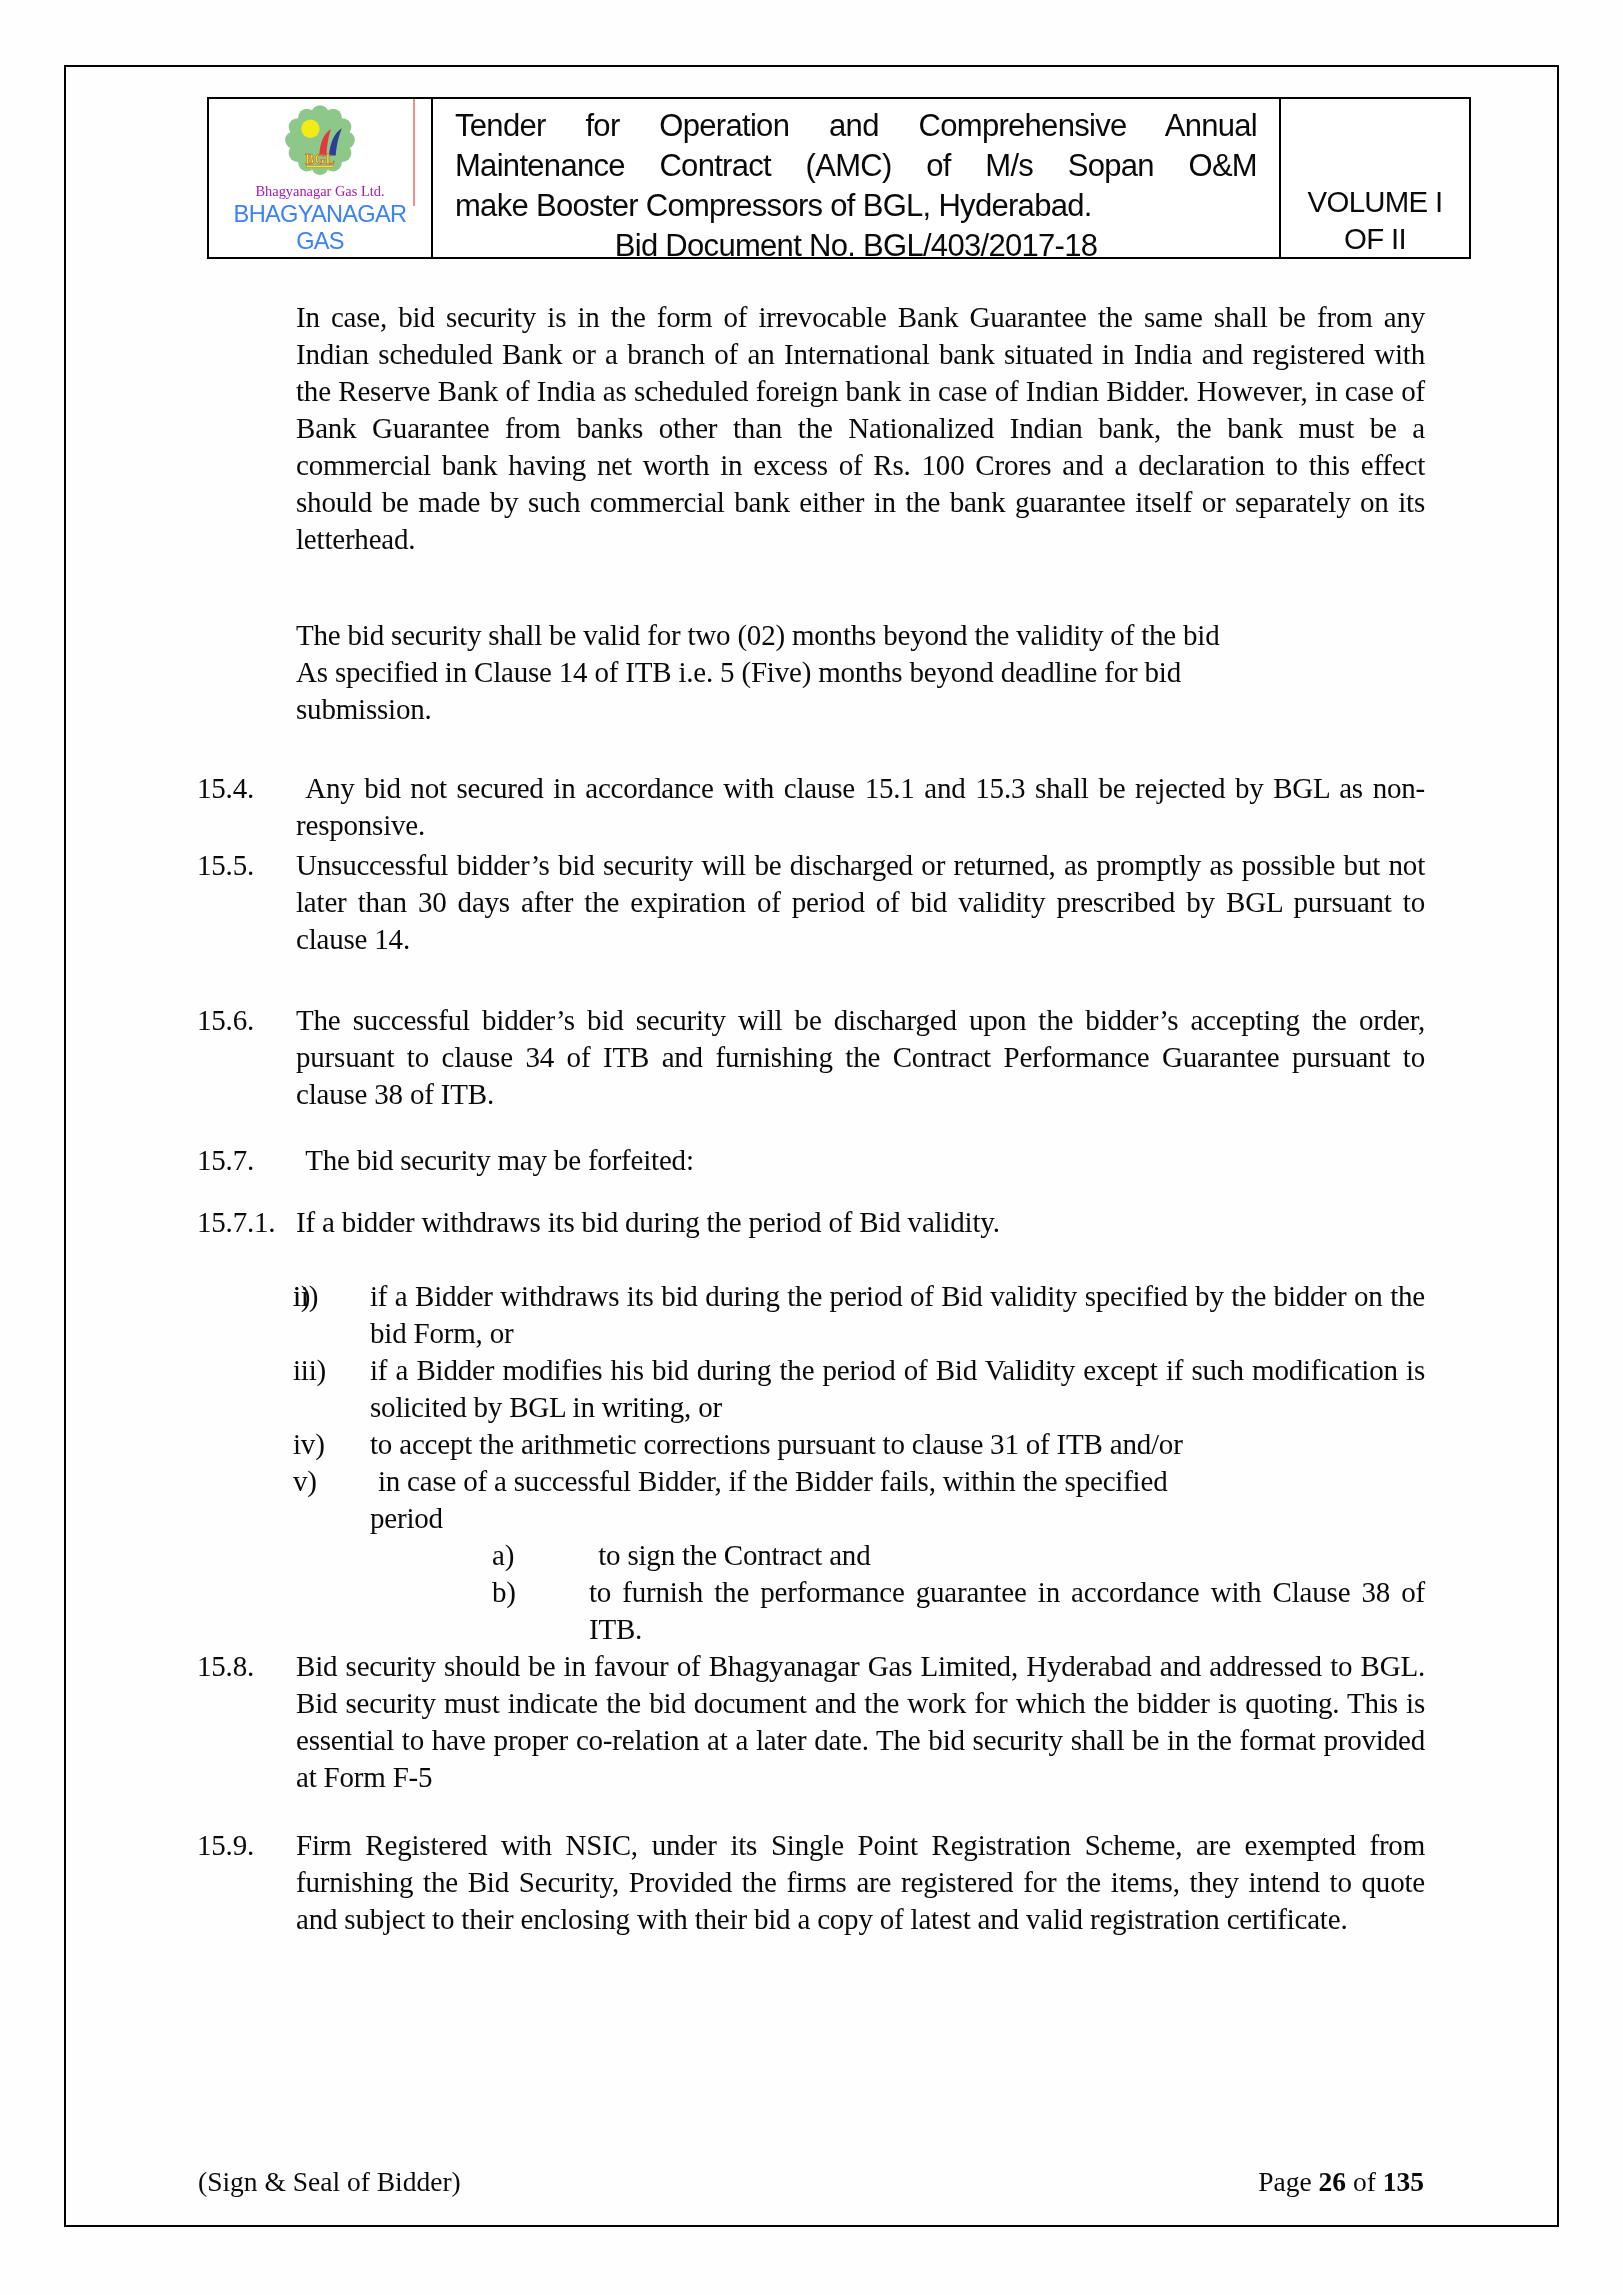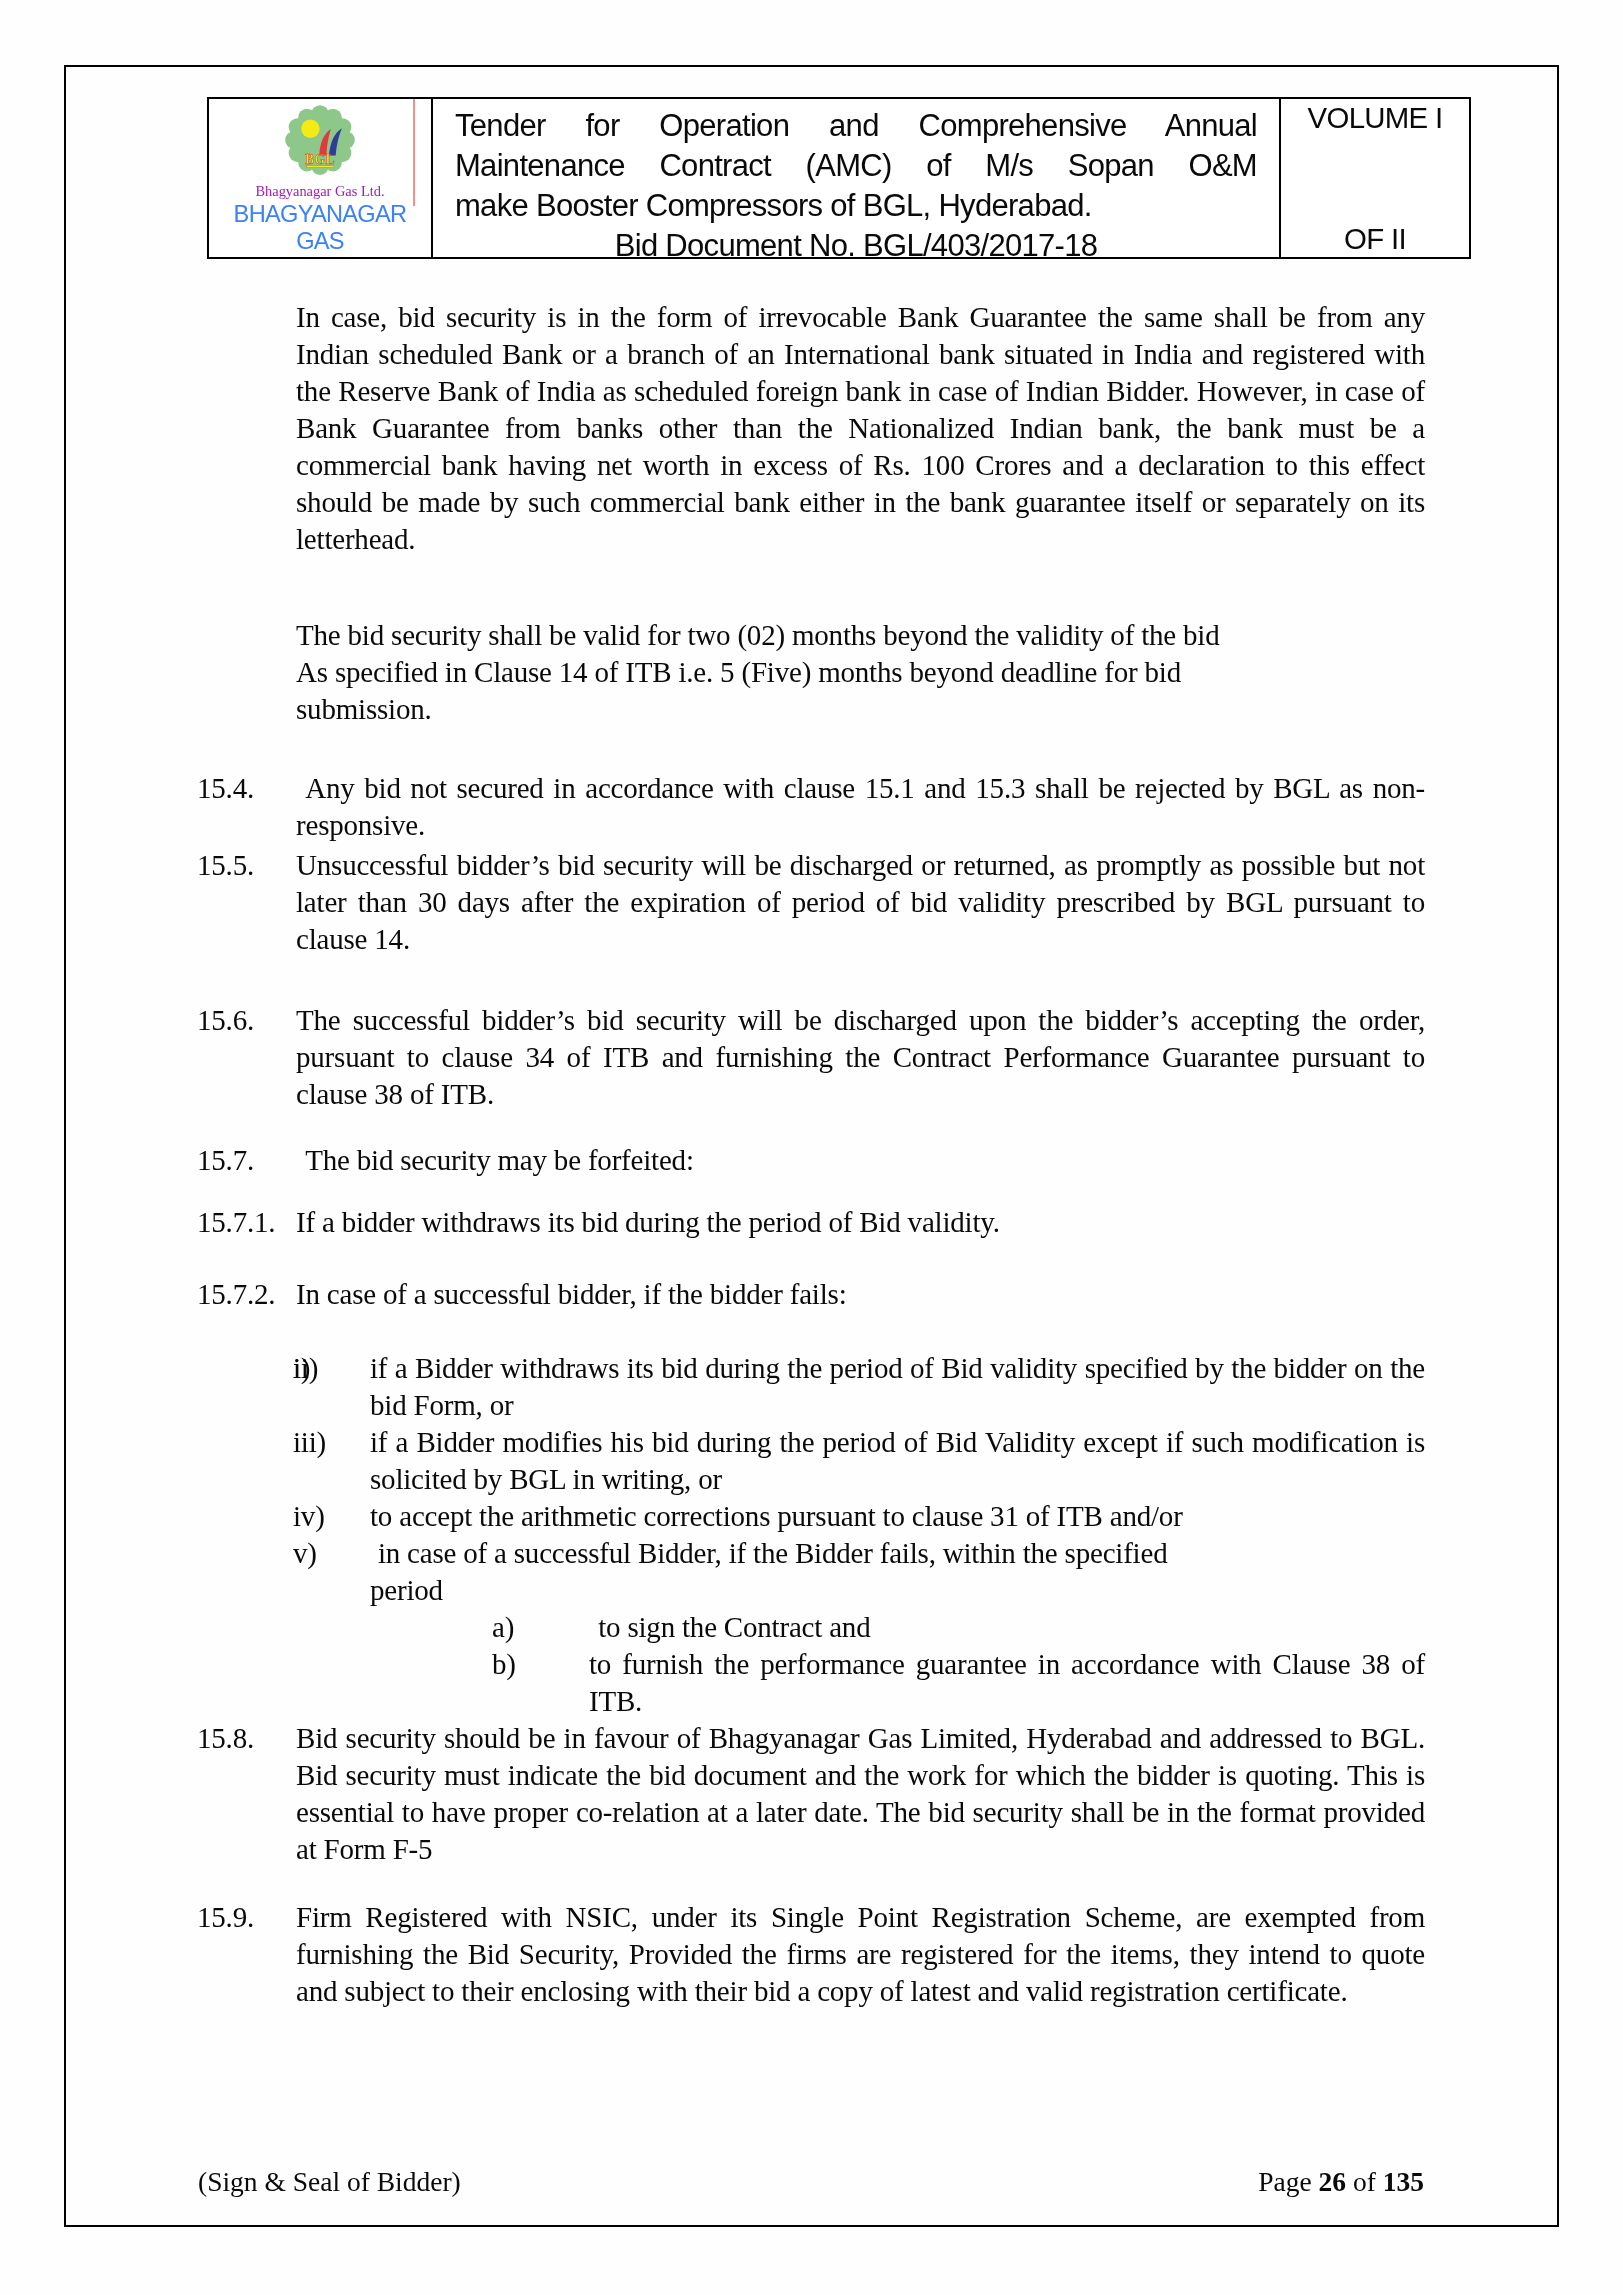--- a/index.html
+++ b/index.html
@@ -18,21 +18,21 @@
                 font-size:14.4px;line-height:15.7px;margin-top:-1.3px;}
   .company-line{font-family:"Liberation Sans", sans-serif;font-size:23.6px;line-height:27.5px;
                 color:#3b82f6;margin-top:1.3px;letter-spacing:-0.7px;}
   .cell-title{flex:1;box-sizing:border-box;padding:6.5px 22px 0 22px;
               font-family:"Liberation Sans", sans-serif;font-size:31px;line-height:40px;
               color:#0a0a0a;letter-spacing:-0.7px;border-radius:12px;}
   .title-line{text-align:justify;}
   .title-line.jl{text-align-last:justify;}
   .doc-no{text-align:center;}
   .cell-volume{width:190px;box-sizing:border-box;border-left:2.6px solid #000;
-               display:flex;flex-direction:column;justify-content:space-between;align-items:center;
+               display:flex;flex-direction:column;justify-content:flex-end;align-items:center;
                font-family:"Liberation Sans", sans-serif;font-size:29.4px;line-height:37px;
                color:#0a0a0a;letter-spacing:-0.7px;}
   
   .doc-body{position:absolute;left:0;right:0;top:192px;padding-top:40px;}
   .para{position:relative;font-size:29px;line-height:37px;letter-spacing:-0.2px;
         margin-right:132px;}
   .para.justify{text-align:justify;}
   .para.plain{margin-left:230px;font-family:Liberation Serif, serif;}
   .para.clause{margin-left:230px;}
   .para.clause > .plabel{position:absolute;left:-99px;top:0;white-space:nowrap;}
@@ -96,21 +96,20 @@
     </div>
 
     <div class="doc-body">
         <div class="para plain justify"><span>In case, bid security is in the form of irrevocable Bank Guarantee the same shall be from any Indian scheduled Bank or a branch of an International bank situated in India and registered with the Reserve Bank of India as scheduled foreign bank in case of Indian Bidder. However, in case of Bank Guarantee from banks other than the Nationalized Indian bank, the bank must be a commercial bank having net worth in excess of Rs. 100 Crores and a declaration to this effect should be made by such commercial bank either in the bank guarantee itself or separately on its letterhead.</span></div>
         <div class="para plain" style="margin-top: 59px;"><span>The bid security shall be valid for two (02) months beyond the validity of the bid<br>As specified in Clause 14 of ITB i.e. 5 (Five) months beyond deadline for bid<br>submission.</span></div>
         <div class="para clause justify" style="margin-top: 42px;"><span class="plabel">15.4.</span><span style="padding-left: 9.2px;">Any bid not secured in accordance with clause 15.1 and 15.3 shall be rejected by BGL as non-responsive.</span></div>
         <div class="para clause justify" style="margin-top: 3.3px;"><span class="plabel">15.5.</span><span>Unsuccessful bidder’s bid security will be discharged or returned, as promptly as possible but not later than 30 days after the expiration of period of bid validity prescribed by BGL pursuant to clause 14.</span></div>
         <div class="para clause justify" style="margin-top: 44px;"><span class="plabel">15.6.</span><span>The successful bidder’s bid security will be discharged upon the bidder’s accepting the order, pursuant to clause 34 of ITB and furnishing the Contract Performance Guarantee pursuant to clause 38 of ITB.</span></div>
         <div class="para clause" style="margin-top: 29px;"><span class="plabel">15.7.</span><span style="padding-left: 9.2px;">The bid security may be forfeited:</span></div>
         <div class="para clause" style="margin-top: 25px;"><span class="plabel">15.7.1.</span><span>If a bidder withdraws its bid during the period of Bid validity.</span></div>
-        <div class="para clause" style="margin-top: 35px;"><span class="plabel">15.7.2.</span><span>In case of a successful bidder, if the bidder fails:</span></div>
         <div class="para roman" style="margin-top: 37px;"><span class="plabel">i)</span></div>
         <div class="para roman justify"><span class="plabel">ii)</span><span>if a Bidder withdraws its bid during the period of Bid validity specified by the bidder on the bid Form, or</span></div>
         <div class="para roman justify"><span class="plabel">iii)</span><span>if a Bidder modifies his bid during the period of Bid Validity except if such modification is solicited by BGL in writing, or</span></div>
         <div class="para roman"><span class="plabel">iv)</span><span>to accept the arithmetic corrections pursuant to clause 31 of ITB and/or</span></div>
         <div class="para roman"><span class="plabel">v)</span><span style="padding-left: 7.9px;">in case of a successful Bidder, if the Bidder fails, within the specified<br>period</span></div>
         <div class="para alpha"><span class="plabel">a)</span><span style="padding-left: 9.2px;">to sign the Contract and</span></div>
         <div class="para alpha justify"><span class="plabel">b)</span><span>to furnish the performance guarantee in accordance with Clause 38 of ITB.</span></div>
         <div class="para clause justify"><span class="plabel">15.8.</span><span>Bid security should be in favour of Bhagyanagar Gas Limited, Hyderabad and addressed to BGL. Bid security must indicate the bid document and the work for which the bidder is quoting. This is essential to have proper co-relation at a later date. The bid security shall be in the format provided at Form F-5</span></div>
         <div class="para clause justify" style="margin-top: 31px;"><span class="plabel">15.9.</span><span>Firm Registered with NSIC, under its Single Point Registration Scheme, are exempted from furnishing the Bid Security, Provided the firms are registered for the items, they intend to quote and subject to their enclosing with their bid a copy of latest and valid registration certificate.</span></div>
       </div>

